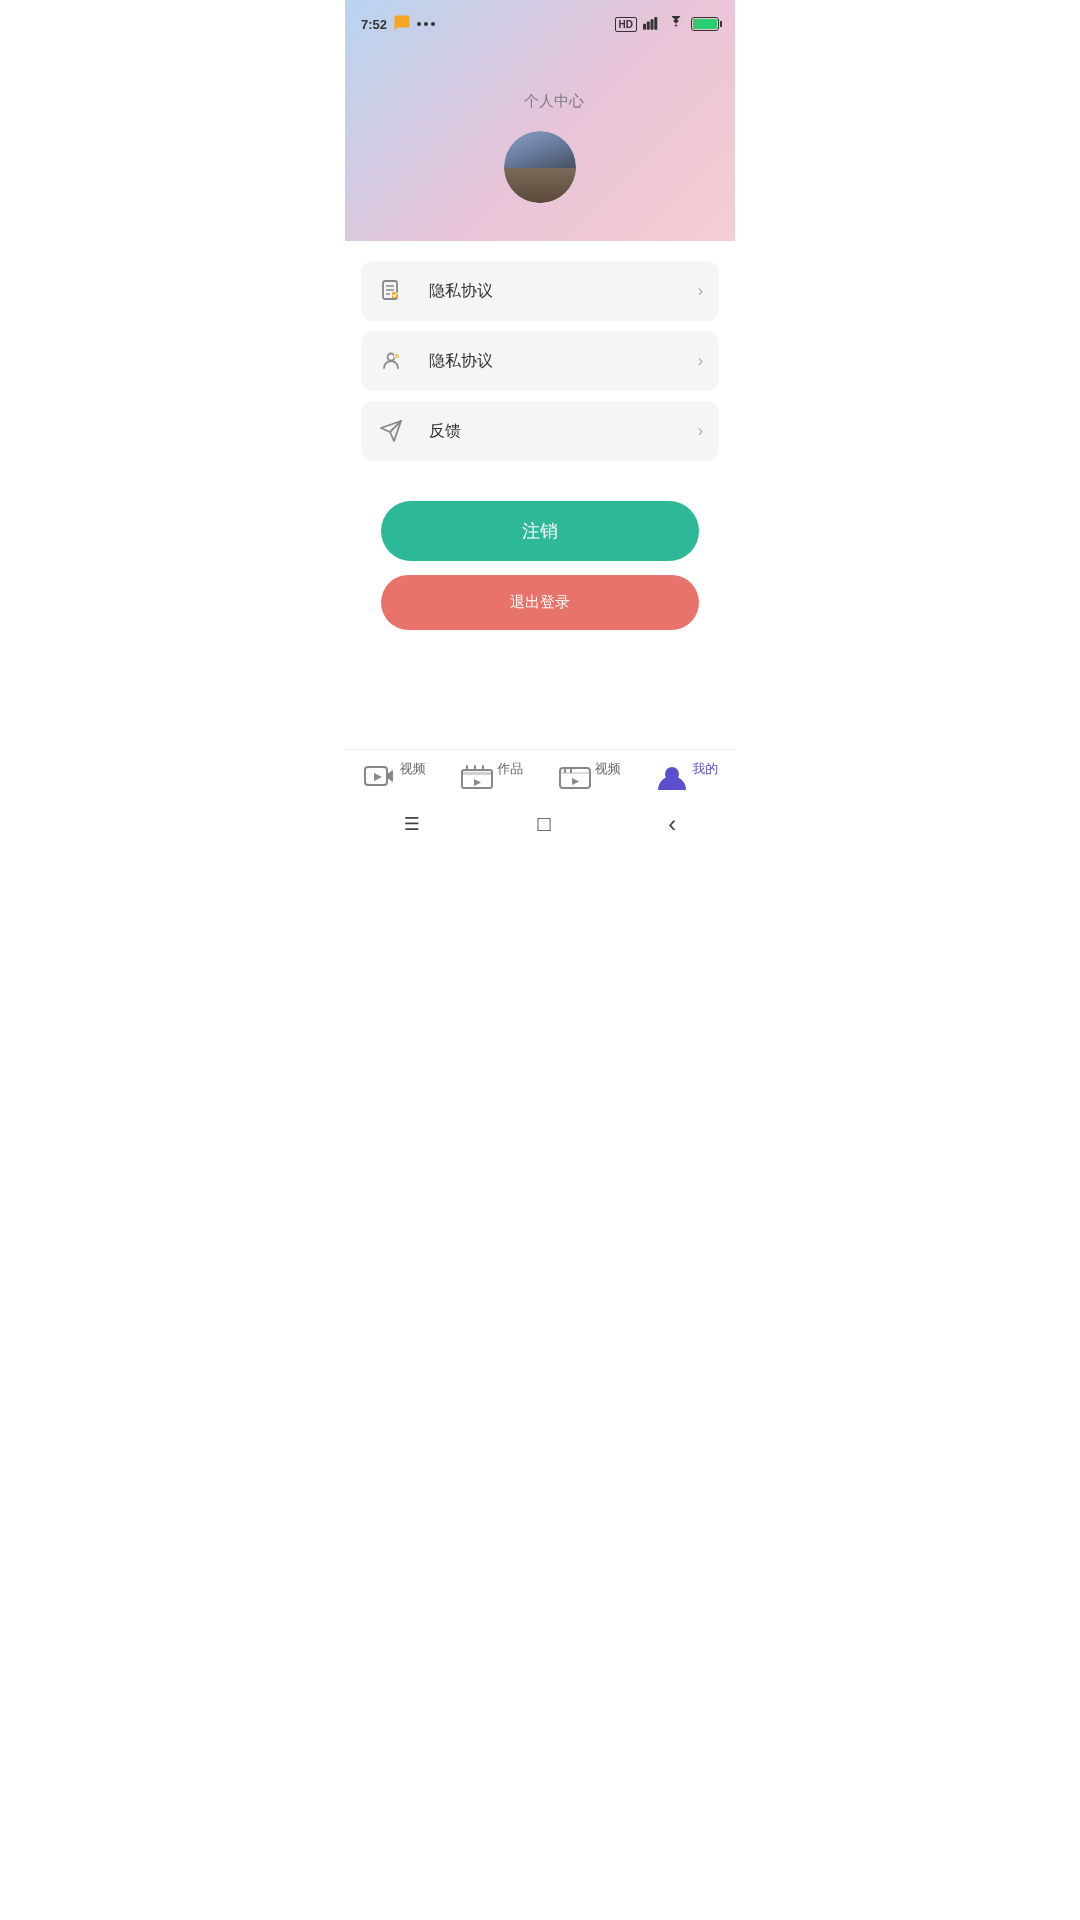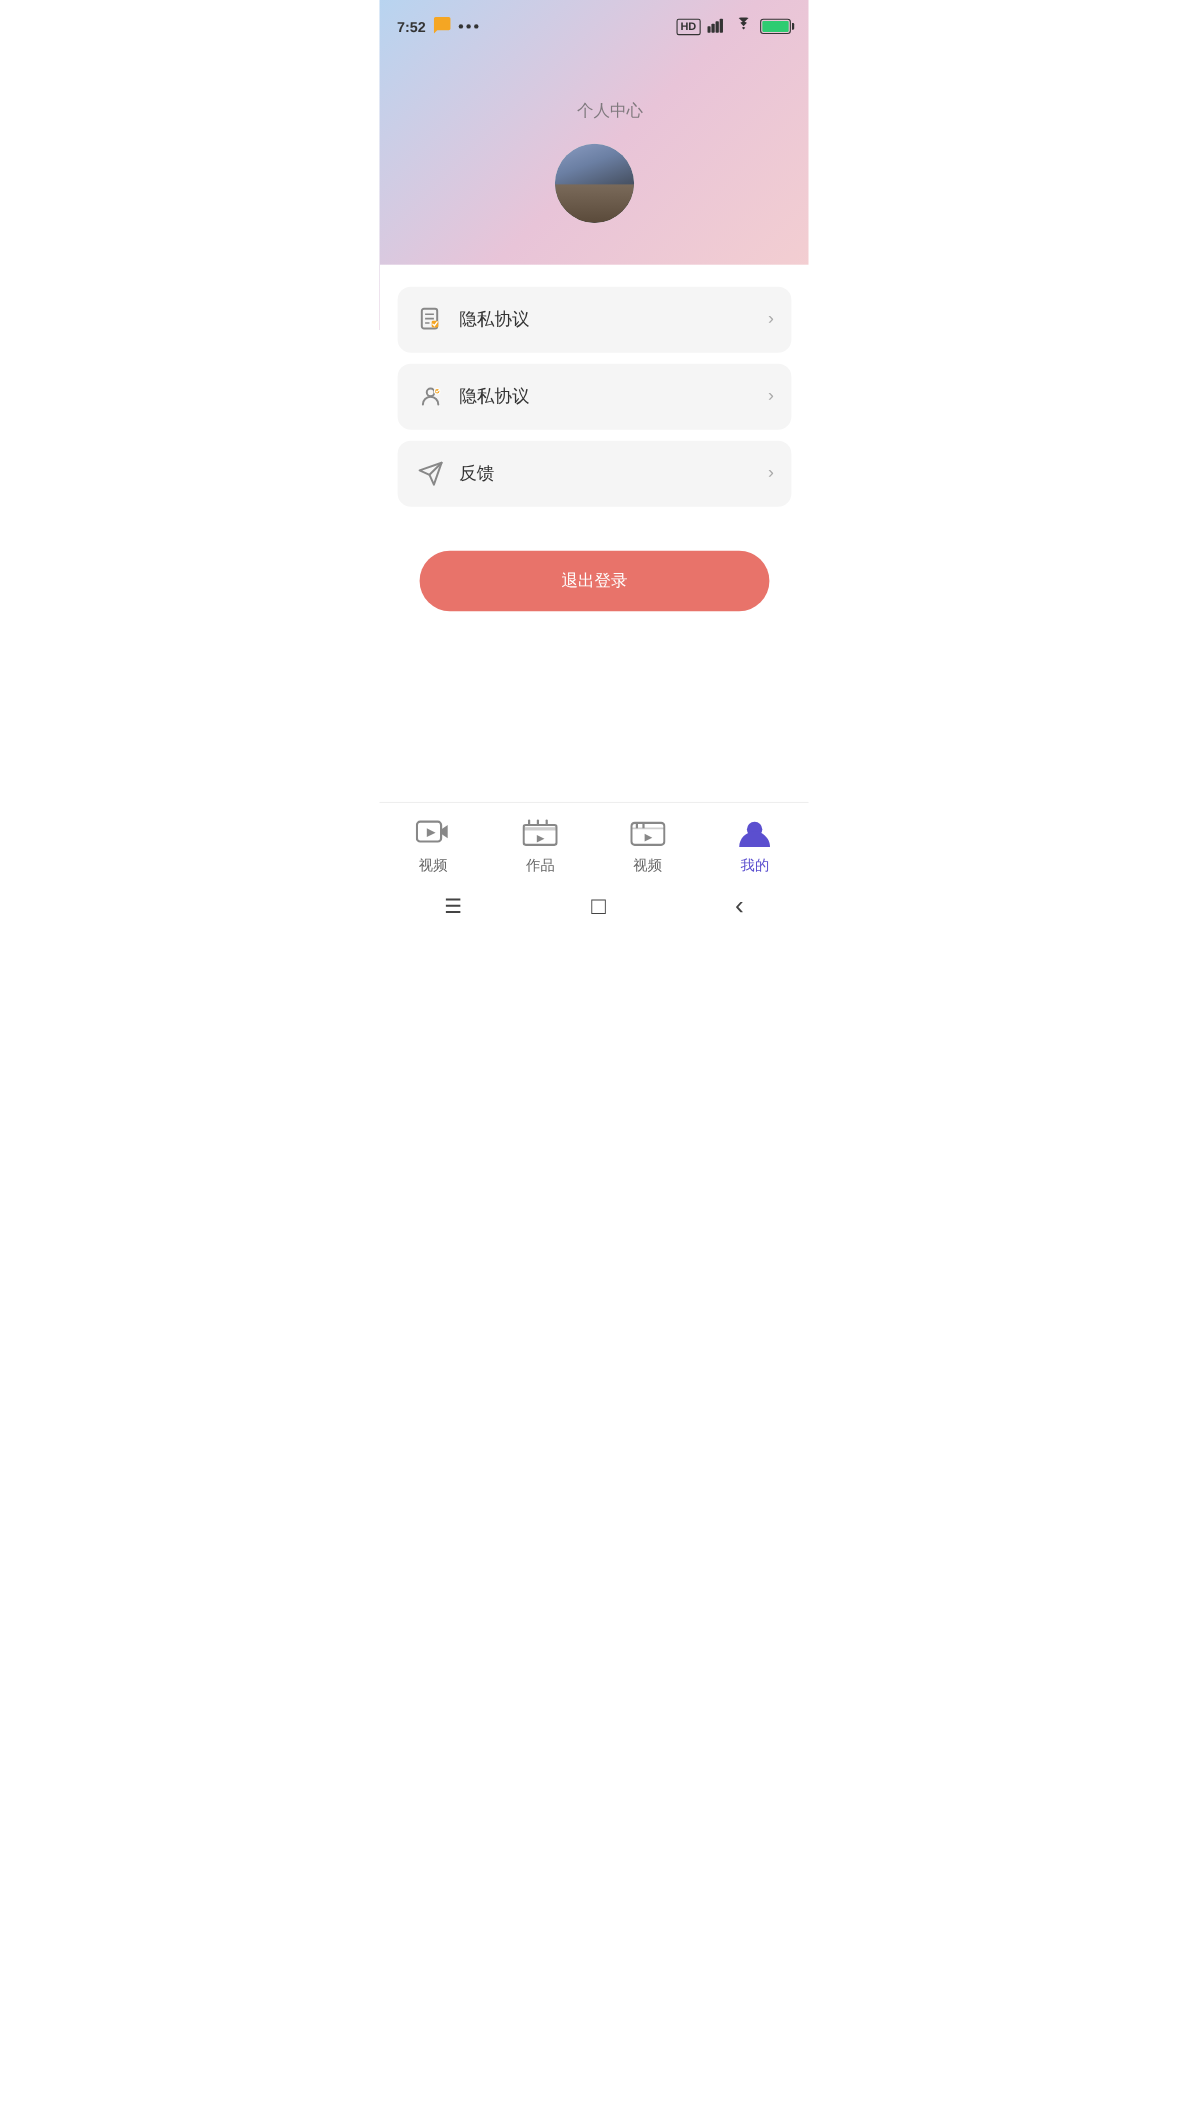--- a/index.html
+++ b/index.html
@@ -172,21 +172,21 @@
       justify-content: space-between;
       background: #f5f5f5;
       border-radius: 12px;
       padding: 16px 16px;
       cursor: pointer;
     }
 
     .menu-item-left {
       display: flex;
       align-items: center;
-      gap: 12px;
+      gap: 24px;
     }
 
     .menu-icon {
       width: 28px;
       height: 28px;
       display: flex;
       align-items: center;
       justify-content: center;
       font-size: 20px;
     }
@@ -243,22 +243,21 @@
       border-top: 1px solid #eee;
       display: flex;
       justify-content: space-around;
       align-items: center;
       padding: 10px 0 8px;
       z-index: 10;
     }
 
     .nav-item {
       display: flex;
-      flex-direction: column;
-      align-items: center;
+      flex-direction: row;
       gap: 2px;
       cursor: pointer;
       min-width: 60px;
     }
 
     .nav-icon {
       width: 36px;
       height: 36px;
       display: flex;
       align-items: center;
@@ -416,20 +415,21 @@
             </svg>
           </div>
           <span class="menu-label">反馈</span>
         </div>
         <span class="chevron-icon">›</span>
       </div>
 
     </div>
 
     <div class="buttons-area">
+      <button class="btn-cancel">注销</button>
       <button class="btn-logout">退出登录</button>
     </div>
 
   </div>
 </div>
 
 <div class="bottom-nav" style="bottom: 40px;">
 
   <div class="nav-item">
     <div class="nav-icon">

